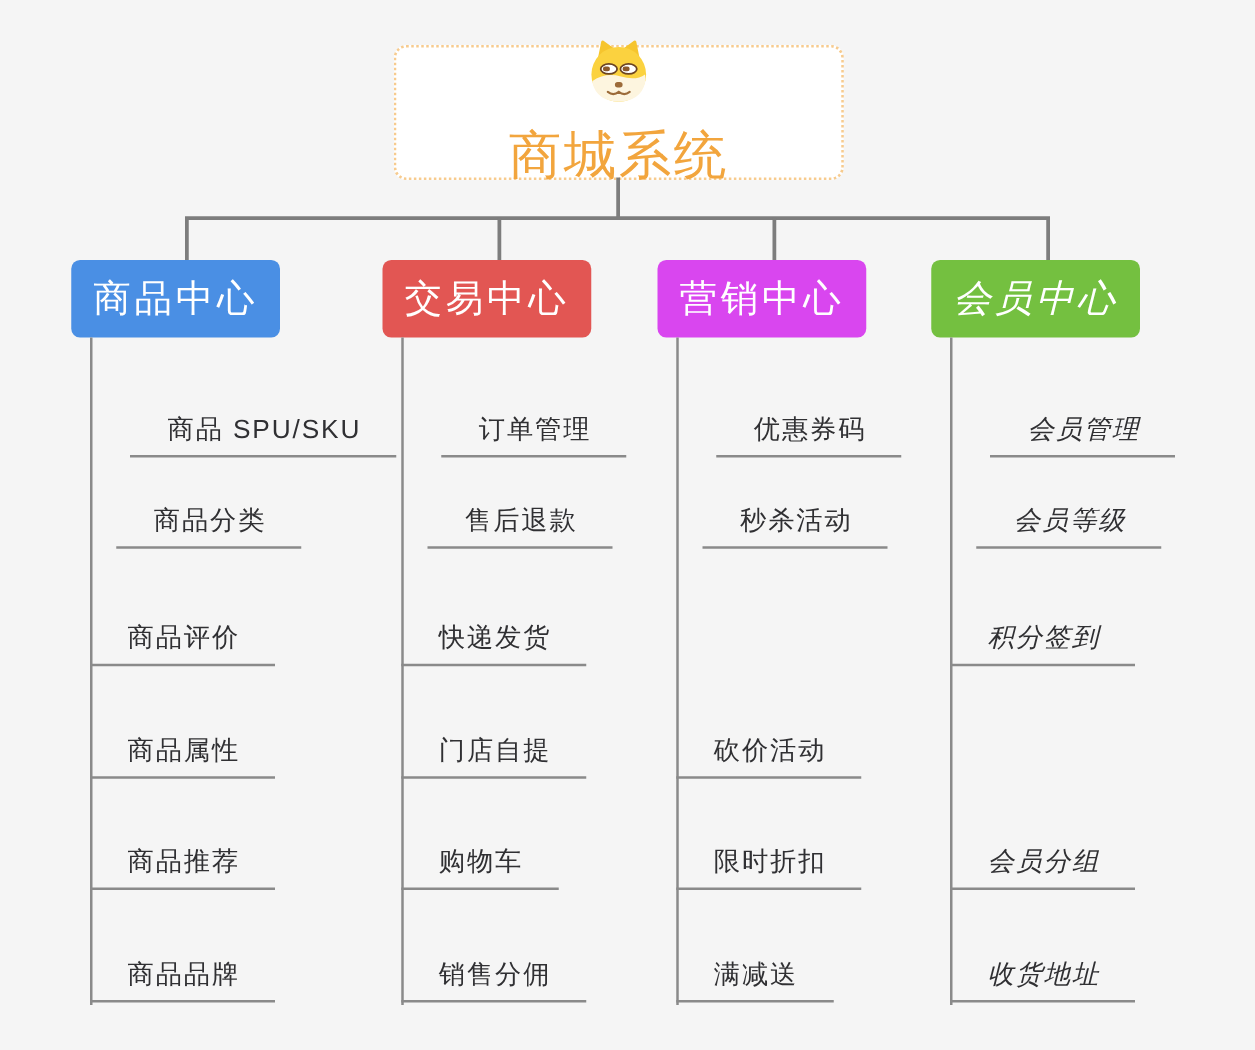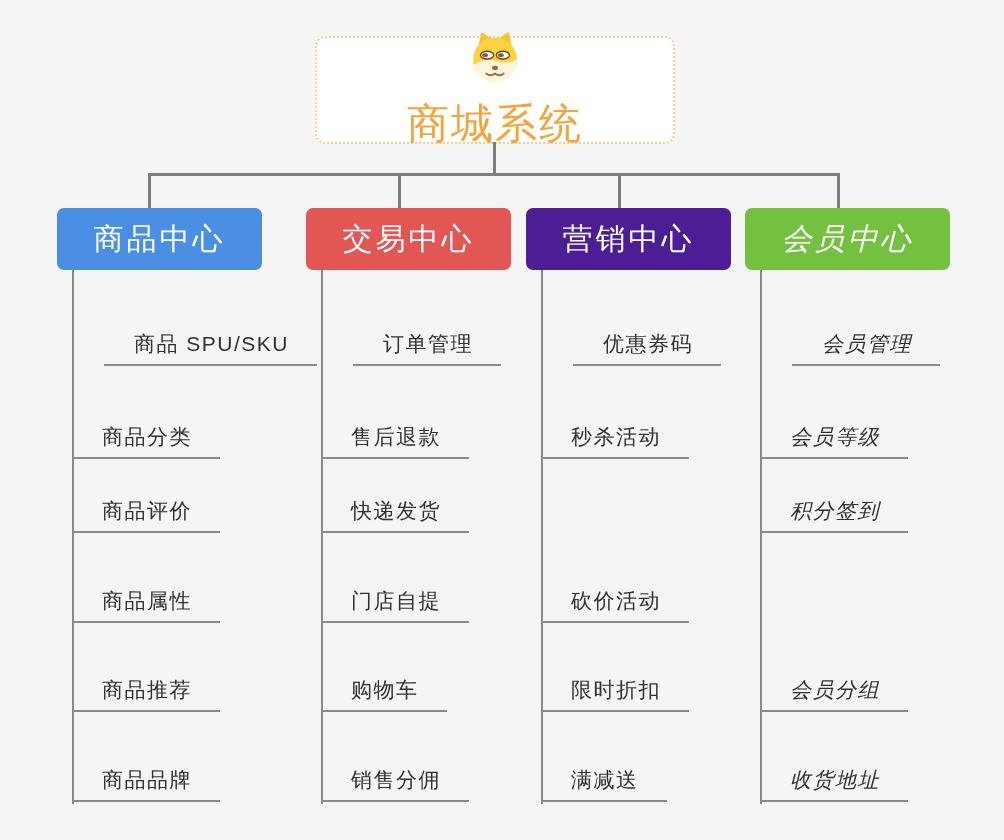--- a/index.html
+++ b/index.html
@@ -31,38 +31,38 @@
   .drop-1{left:148px;} .drop-2{left:398px;} .drop-3{left:618px;} .drop-4{left:837px;}
 
   
   .branch{position:absolute;top:208px;height:632px;}
   .branch-1{left:57px;width:240px;}
   .branch-2{left:306px;width:240px;}
   .branch-3{left:526px;width:240px;}
   .branch-4{left:745px;width:240px;font-style:italic;}
 
   .branch-node{
-    position:absolute;left:0;top:0;width:205px;height:62px;
+    position:absolute;left:0;top:0;width:167px;height:62px;
     border-radius:7px;box-sizing:border-box;
     display:flex;align-items:center;justify-content:center;
     color:#FFFFFF;font-size:30px;letter-spacing:3px;white-space:nowrap;
   }
   .spine{
     position:absolute;left:15px;top:62px;width:2px;height:534px;
     background:#8A8A8A;
   }
   .leaf{
     position:absolute;left:15px;
     width:max-content;
     padding:0 28px 7px 30px;
     border-bottom:2px solid #8A8A8A;
     font-size:21px;line-height:26px;color:#303033;letter-spacing:1.5px;
     white-space:nowrap;
   }
-  .leaf-1{top:123px;margin-left:32px;} .leaf-2{top:216px;} .leaf-3{top:290px;}
+  .leaf-1{top:123px;margin-left:32px;} .leaf-2{top:196px;margin-left:21px;} .leaf-3{top:290px;}
   .leaf-4{top:380px;text-align:center;} .leaf-5{top:469px;} .leaf-6{top:559px;}
 </style>
 </head>
 <body>
 
 <div class="canvas">
 
   <div class="root-node">
     <svg class="dog-icon" viewBox="0 0 64 64">
 
@@ -108,21 +108,21 @@
     <div class="spine"></div>
     <div class="leaf leaf-1">订单管理</div>
     <div class="leaf leaf-2">售后退款</div>
     <div class="leaf leaf-3">快递发货</div>
     <div class="leaf leaf-4">门店自提</div>
     <div class="leaf leaf-5">购物车</div>
     <div class="leaf leaf-6">销售分佣</div>
   </div>
 
   <div class="branch branch-3">
-    <div class="branch-node" style="background-color: #4c1d95;">营销中心</div>
+    <div class="branch-node" style="background-color: #d946ef;">营销中心</div>
     <div class="spine"></div>
     <div class="leaf leaf-1">优惠券码</div>
     <div class="leaf leaf-2">秒杀活动</div>
     <div class="leaf leaf-4">砍价活动</div>
     <div class="leaf leaf-5">限时折扣</div>
     <div class="leaf leaf-6">满减送</div>
   </div>
 
   <div class="branch branch-4">
     <div class="branch-node" style="background-color: rgb(116, 192, 64);">会员中心</div>

